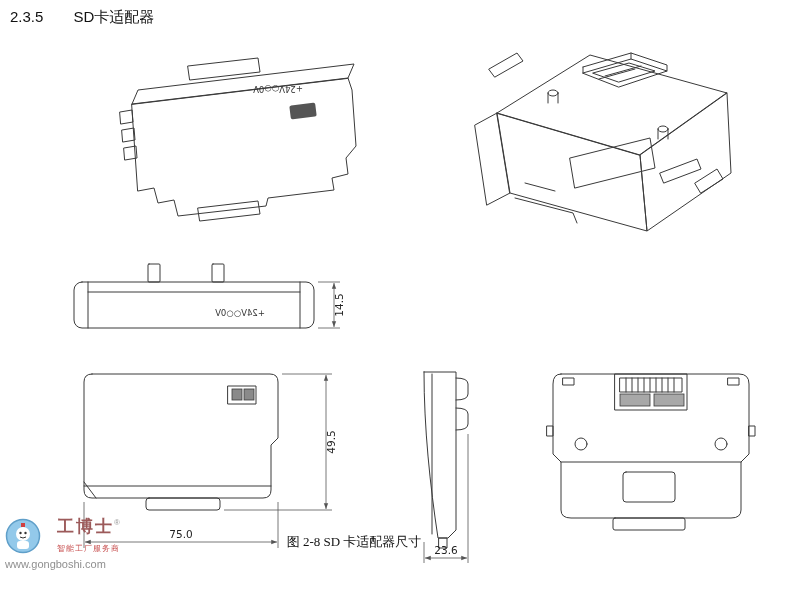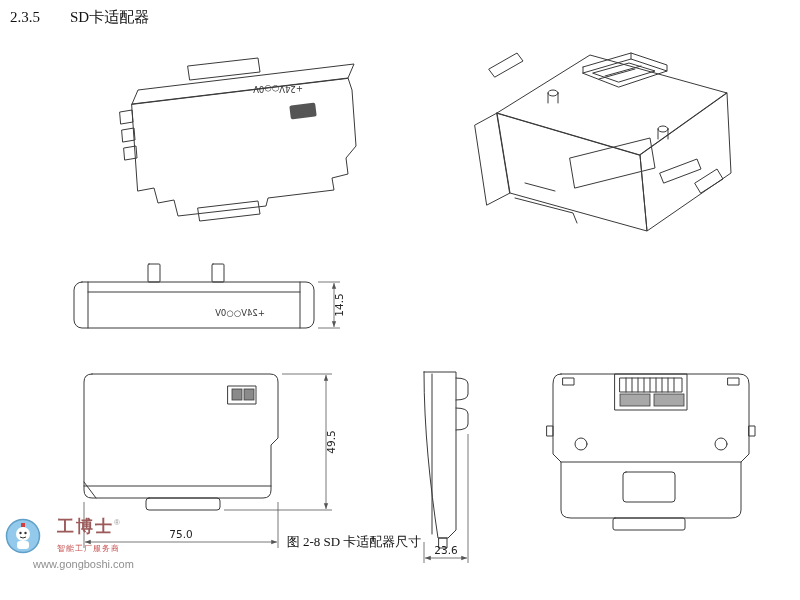--- a/index.html
+++ b/index.html
@@ -1,34 +1,34 @@
 <!DOCTYPE html>
 <html><head>
 <meta charset="utf-8">
 <style>
   * { margin:0; padding:0; box-sizing:border-box; }
   html,body { width:800px; height:600px; background:#ffffff; overflow:hidden; position:relative;
               font-family:"Liberation Sans", sans-serif; }
-  .heading { position:absolute; left:10px; top:8px; font-family:Liberation Serif, serif;
+  .heading { position:absolute; left:10px; top:8px; font-family:Liberation Sans, sans-serif;
              font-size:15px; color:#111; white-space:nowrap; }
   .heading .num { margin-right:30px; }
   svg.drawing { position:absolute; left:0; top:0; }
   .ln  { stroke:#3a3a3a; fill:none; stroke-width:1; stroke-linejoin:round; stroke-linecap:round; }
   .dim { stroke:#555555; fill:none; stroke-width:0.8; }
   .dimtxt { font:10.5px "DejaVu Sans", sans-serif; fill:#222; }
   .lbl { font:8.5px "DejaVu Sans", sans-serif; fill:#333; }
   .caption { position:absolute; left:0; top:533px; width:708px; text-align:center;
              font-family:"Liberation Serif", serif; font-size:13px; color:#111; }
   .watermark { position:absolute; left:5px; top:518px; width:140px; }
   .wm-row { display:flex; align-items:center; gap:16px; }
   .wm-col { display:flex; flex-direction:column; }
   .wm-brand { font-size:17px; font-weight:bold; color:#9c5a5a; letter-spacing:2px; line-height:1.1; }
   .wm-reg { font-size:8px; color:#999; vertical-align:super; font-weight:normal; }
   .wm-tagline { font-size:8px; color:#c85050; letter-spacing:1px; margin-top:6px; }
-  .wm-url { font-size:11px; color:#8f8f8f; margin-top:4px;margin-left:28px; }
+  .wm-url { font-size:11px; color:#8f8f8f; margin-top:4px; }
 </style>
 </head>
 <body>
 
 <div class="heading">
   <span class="num">2.3.5</span><span>SD卡适配器</span>
 </div>
 
 <svg class="drawing" width="800" height="600" viewBox="0 0 800 600" xmlns="http://www.w3.org/2000/svg">
   <defs>

